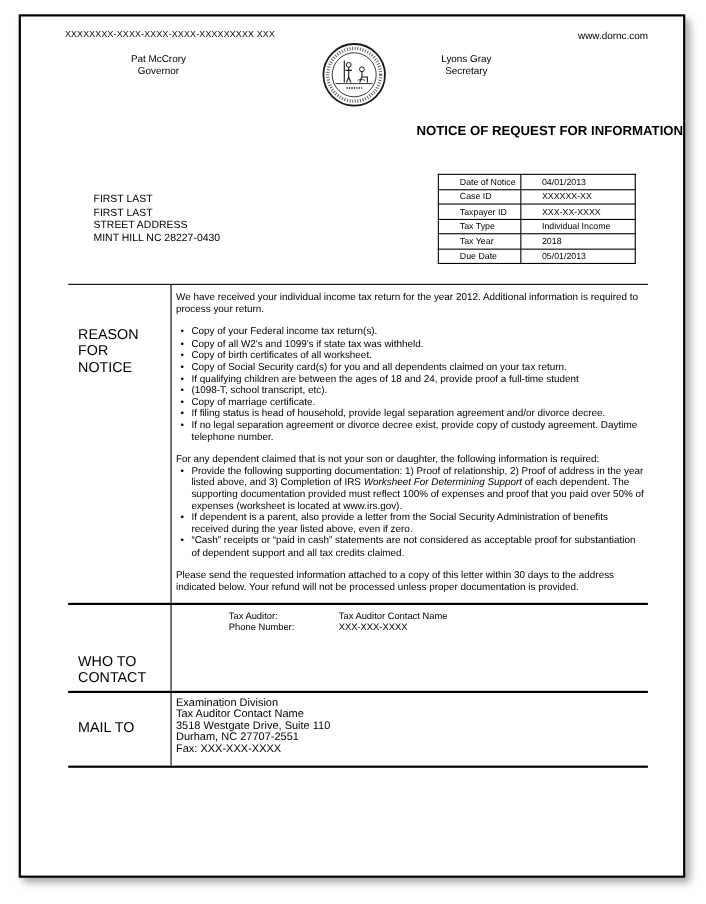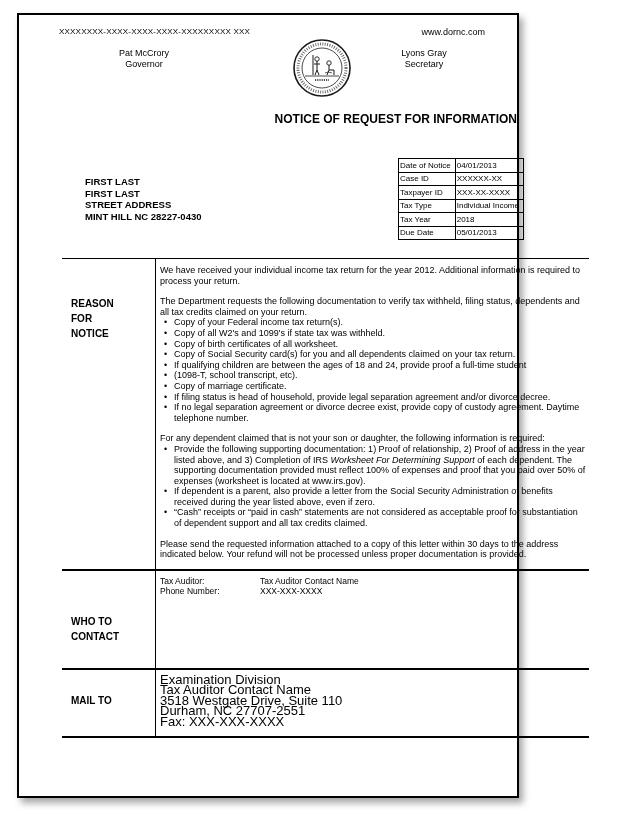--- a/index.html
+++ b/index.html
@@ -7,57 +7,57 @@
   body {
     width:642px; height:822px;
     background:#ffffff;
     font-family:"Liberation Sans", sans-serif;
     color:#000;
     position:relative;
     -webkit-font-smoothing:antialiased;
   }
   .page {
     position:absolute; left:17px; top:13px;
-    width:502px; height:785px;
+    width:606px; height:785px;
     background:#fff;
     border:2px solid #000;
     box-shadow:4px 5px 7px rgba(0,0,0,0.35);
   }
   
   .ref-number { position:absolute; left:40px; top:12px; font-size:8px; letter-spacing:0.2px; }
   .website    { position:absolute; right:32px; top:12px; font-size:9px; }
   .official   { position:absolute; width:120px; text-align:center; font-size:9px; line-height:11px; }
   .official.gov { left:65px;  top:33px; }
   .official.sec { left:345px; top:33px; }
   .seal { position:absolute; left:273px; top:23px; width:60px; height:60px; }
   .dept-line { position:absolute; left:0; top:85px; width:100%; text-align:center; font-size:9.5px; }
   .notice-title { position:absolute; left:0; top:97px; width:100%; text-align:right; font-size:12px; font-weight:bold; }
   
-  .recipient { position:absolute; left:66px; top:161px; font-size:9.5px; line-height:11.5px;font-weight:bold; }
+  .recipient { position:absolute; left:66px; top:161px; font-size:9.5px; line-height:11.5px; }
   .info-table { position:absolute; left:379px; top:143px; border-collapse:collapse; border:1.5px solid #000; }
-  .info-table td { border:1px solid #000; font-size:8px; height:13.5px; padding:0 4px 0 1px; white-space:nowrap; }
+  .info-table td { border:1px solid #000; font-size:8px; height:13.5px; padding:0 4px 0 19px; white-space:nowrap; }
   .info-table td.lbl { width:64px; }
   .info-table td.val { width:104px;margin-left:40px; }
   
   .sections { position:absolute; left:43px; top:243px; width:527px; }
   .section { display:flex; border-top:1.5px solid #000; }
   .section + .section { border-top:2.5px solid #000; }
   .section.last { border-bottom:2.5px solid #000; }
-  .label-col { flex:0 0 93px; padding:8px 0 24px 9px; font-weight:bold; font-size:10px; line-height:15px; }
+  .label-col { flex:0 0 93px; padding:8px 0 5px 9px; font-weight:normal; font-size:13px; line-height:15px; }
   .content-col { flex:1; border-left:1.5px solid #000; padding:6px 3px 9px 4px; font-size:9px; line-height:10.6px; }
   .reason-label-col { padding-top:37px; }
   .para { margin:0 0 10px 0; }
   .para.tight { margin:0; }
   .bullet { display:flex; }
   .bullet .dot { flex:0 0 14px; padding-left:4px; }
   .bullet .btxt { flex:1; }
   .spacer { height:10px; }
   .who-row { display:flex; font-size:8.5px; line-height:10.5px; }
-  .who-row .wlbl { flex:0 0 100px; }
-  .mail-lines { font-size:13px; line-height:10.5px; }
+  .who-row .wlbl { flex:0 0 100px;margin-left:48px; }
+  .mail-lines { font-size:10px; line-height:10.5px; }
   .who-content, .mail-content { padding-top:5px; }
   .mail-label { padding-top:23px; }
   .who-label { padding-top:7px;margin-top:36px; }
   i.wksht { font-style:italic; }
   b.inl { font-weight:normal; }
 </style>
 </head>
 <body>
 
 <div class="page">
@@ -132,21 +132,20 @@
   <div class="sections">
 
     <div class="section">
       <div class="label-col reason-label-col">
         <div>REASON</div>
         <div>FOR</div>
         <div>NOTICE</div>
       </div>
       <div class="content-col">
         <p class="para">We have received your individual income tax return for the year 2012.  Additional information is required to process your return.</p>
-        <p class="para tight">The Department requests the following documentation to verify tax withheld, filing status, dependents and all tax credits claimed on your return.</p>
 
         <div class="bullet">
             <span class="dot">•</span>
             <span class="btxt">Copy of your Federal income tax return(s).</span>
           </div>
         <div class="bullet">
             <span class="dot">•</span>
             <span class="btxt">Copy of all  W2's and 1099's if state tax was withheld.</span>
           </div>
         <div class="bullet">

